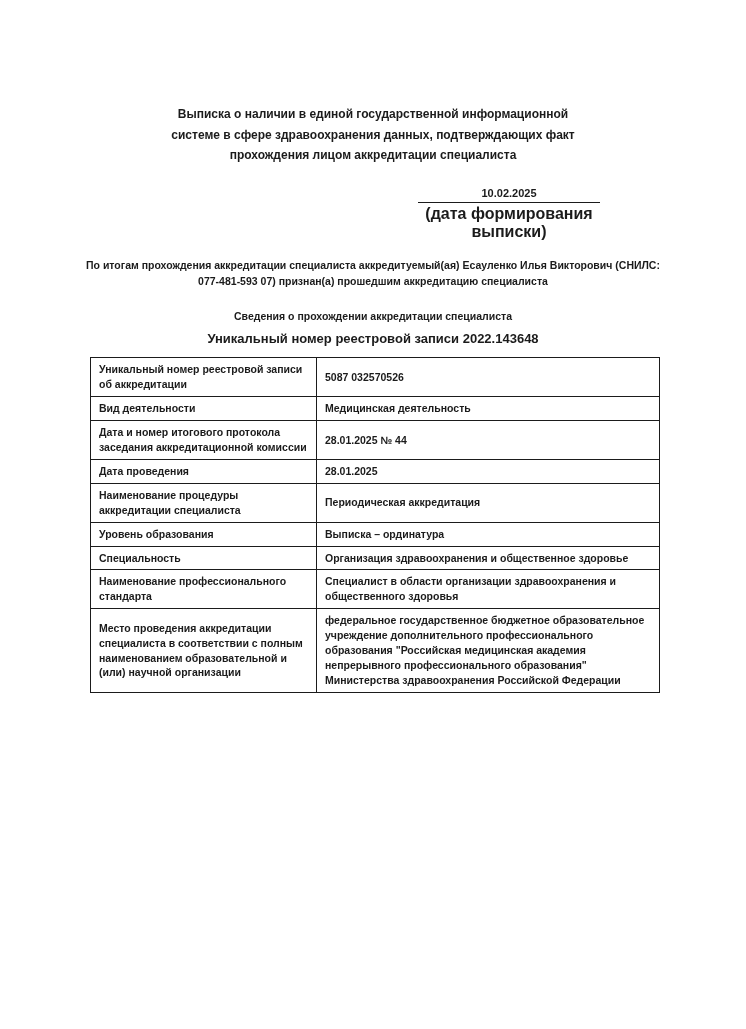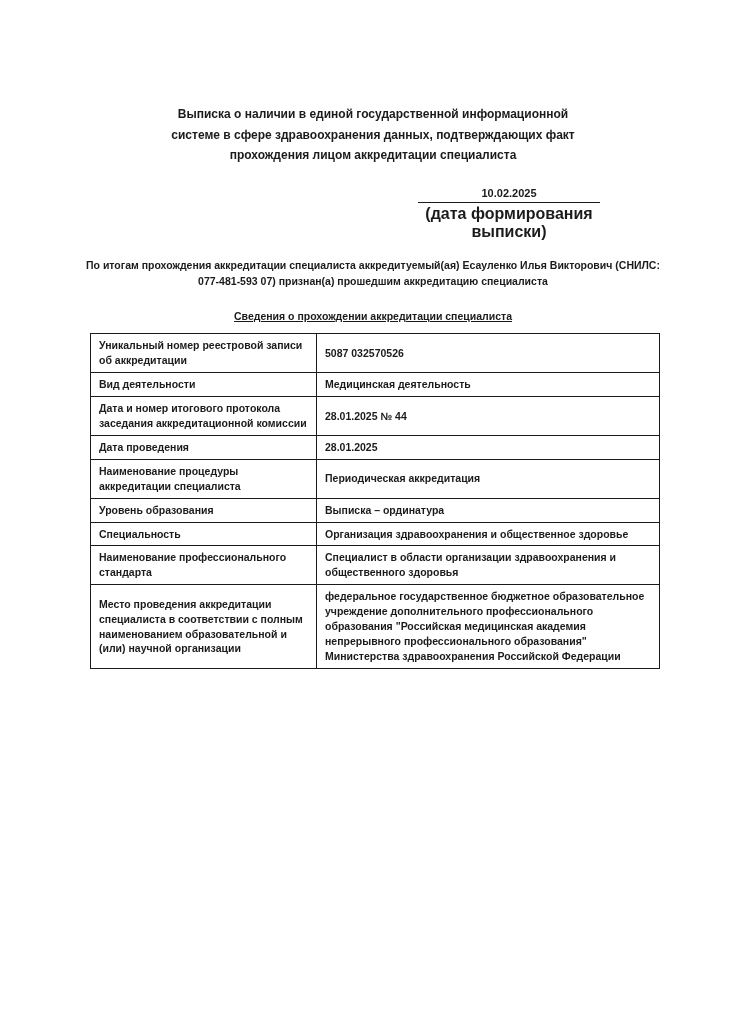--- a/index.html
+++ b/index.html
@@ -46,21 +46,20 @@
     margin: 17px auto 4px auto;
     max-width: 586px;
     text-align: center;
     font-size: 10.5px;
     line-height: 1.5;
   }
   .section-heading {
     margin-top: 21px;
     text-align: center;
     font-size: 10.5px;
-    text-decoration: underline;
   }
   .record-heading {
     margin-top: 9px;
     text-align: center;
     font-size: 13px;
   }
   table.acc-table {
     border-collapse: collapse;
     table-layout: fixed;
     width: 568px;
@@ -90,20 +89,21 @@
 
   <div class="date-block">
     <div class="date-value">10.02.2025</div>
     <div class="date-caption">(дата формирования выписки)</div>
   </div>
 
   <p class="intro">По итогам прохождения аккредитации специалиста аккредитуемый(ая) Есауленко Илья Викторович (СНИЛС: 077-481-593 07) признан(а) прошедшим аккредитацию специалиста</p>
 
   <div class="section-heading">Сведения о прохождении аккредитации специалиста</div>
 
+  <div class="record-heading">Уникальный номер реестровой записи 2022.143648</div>
 
   <table class="acc-table">
     <tbody>
       <tr>
         <td class="cell-label">Уникальный номер реестровой записи об аккредитации</td>
         <td class="cell-value">5087 032570526</td>
       </tr>
       <tr>
         <td class="cell-label">Вид деятельности</td>
         <td class="cell-value">Медицинская деятельность</td>

